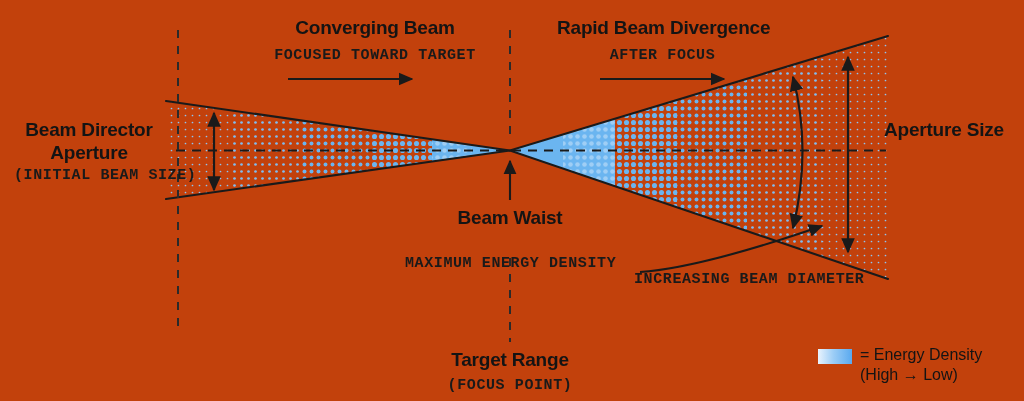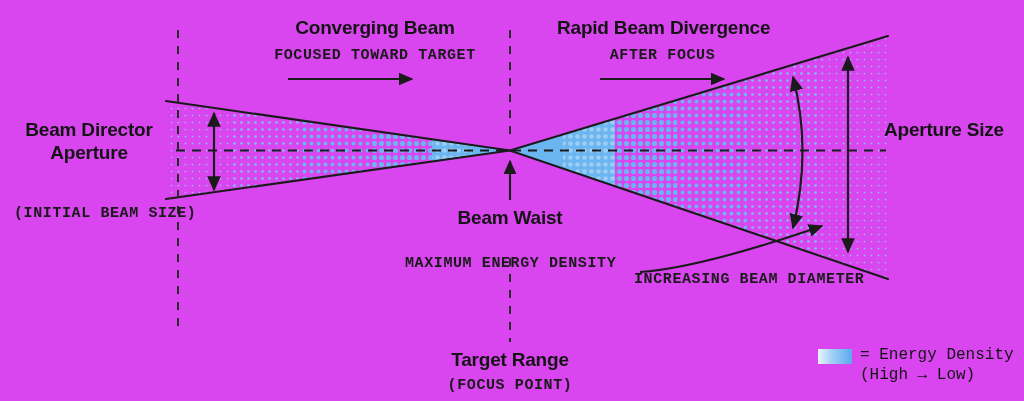--- a/index.html
+++ b/index.html
@@ -9,21 +9,21 @@
     background: #ffffff;
   }
   body {
     font-family: "Liberation Sans", sans-serif;
     -webkit-font-smoothing: antialiased;
   }
   #stage {
     position: relative;
     width: 1024px;
     height: 401px;
-    background: #d946ef;
+    background: #c2410c;
     overflow: hidden;
   }
   #diagram-svg {
     position: absolute;
     left: 0;
     top: 0;
     width: 1024px;
     height: 401px;
   }
   .lbl {
@@ -40,35 +40,35 @@
   }
   .mono-lbl {
     font-family: "Liberation Mono", monospace;
     font-size: 15px;
     font-weight: 700;
     letter-spacing: 0.6px;
     line-height: 16px;
     color: #1a1a1a;
   }
   .legend-lbl {
-    font-family: Liberation Mono, monospace;
+    font-family: Liberation Sans, sans-serif;
     font-size: 16px;
     font-weight: 400;
     line-height: 20px;
     color: #141414;
   }
 
   
   #converging-title   { left: 275px; top: 16px;  width: 200px; text-align: center; }
   #converging-sub     { left: 265px; top: 48px;  width: 220px; text-align: center; }
   #divergence-title   { left: 557px; top: 16px;  width: 210px; text-align: center; }
   #divergence-sub     { left: 580px; top: 48px;  width: 165px; text-align: center; }
 
   #aperture-title     { left: 14px;  top: 118px; width: 150px; text-align: center; }
-  #aperture-sub       { left: 14px;  top: 168px; width: 180px; text-align: center; margin-top: 38px; }
+  #aperture-sub       { left: 14px;  top: 168px; width: 180px; text-align: center; }
 
   #waist-title        { left: 420px; top: 206px; width: 180px; text-align: center; }
   #waist-sub          { left: 405px; top: 236px; width: 210px; text-align: center; margin-top: 20px; }
 
   #spread-title       { left: 884px; top: 118px; width: 140px; text-align: left; }
 
   #increasing-lbl     { left: 634px; top: 272px; width: 200px; text-align: left; }
 
   #range-title        { left: 420px; top: 348px; width: 180px; text-align: center; }
   #range-sub          { left: 420px; top: 378px; width: 180px; text-align: center; }

